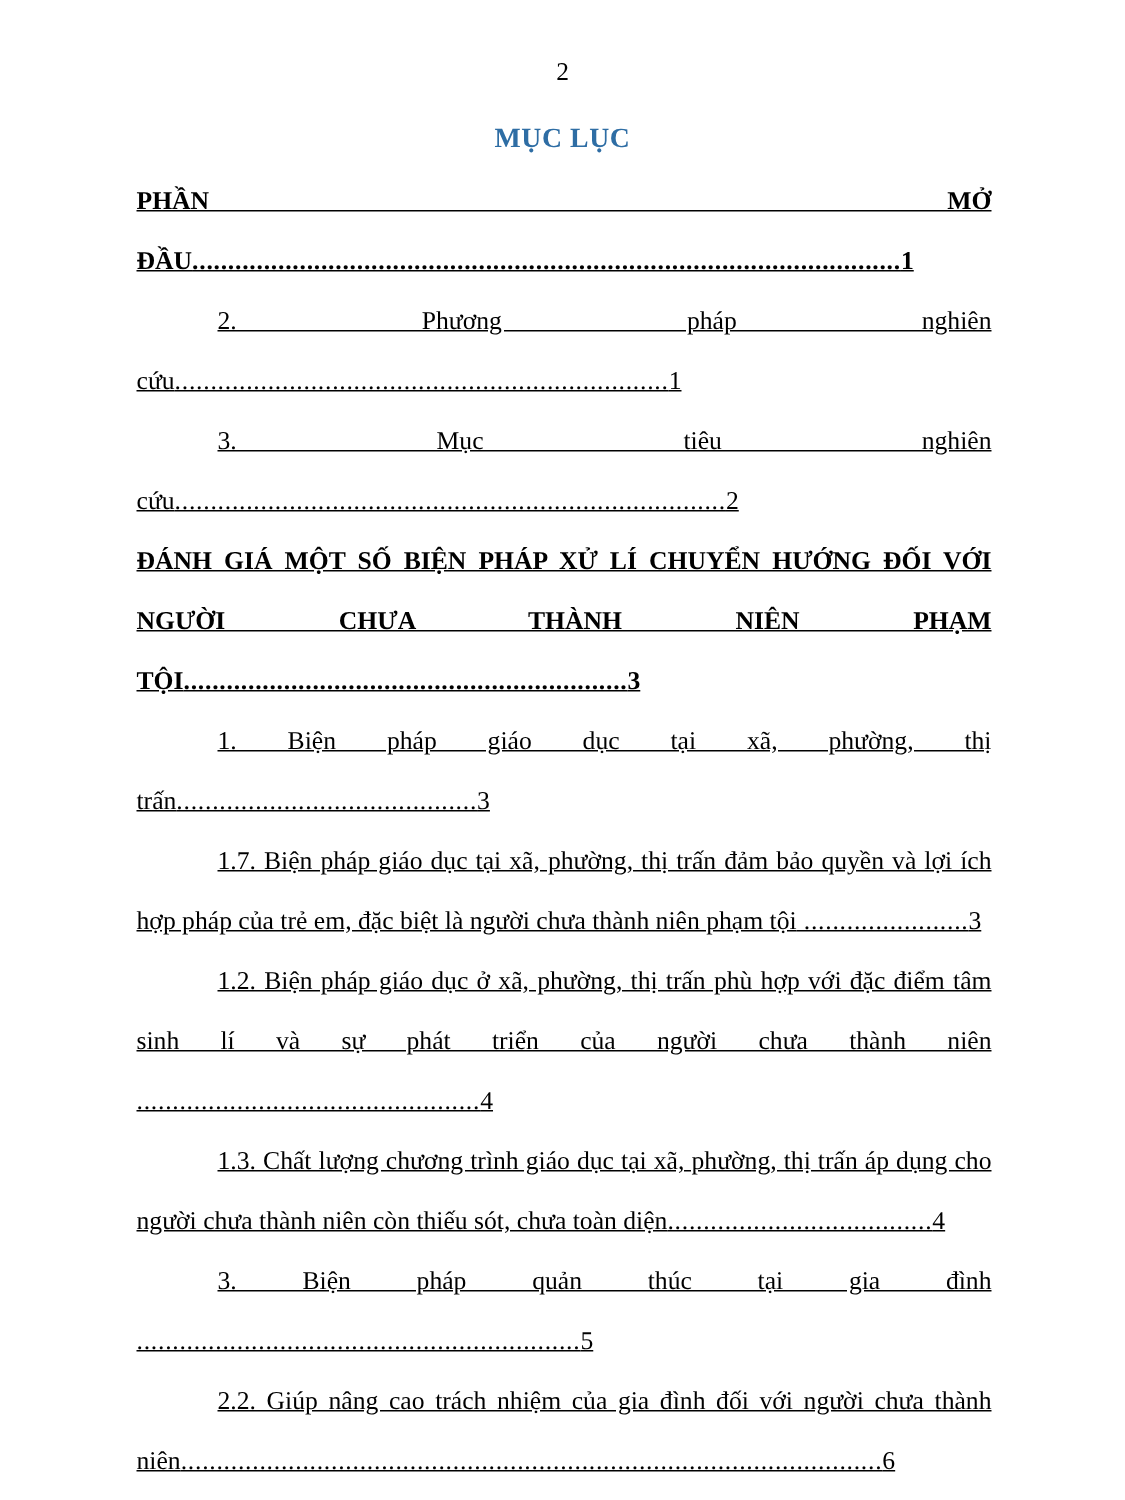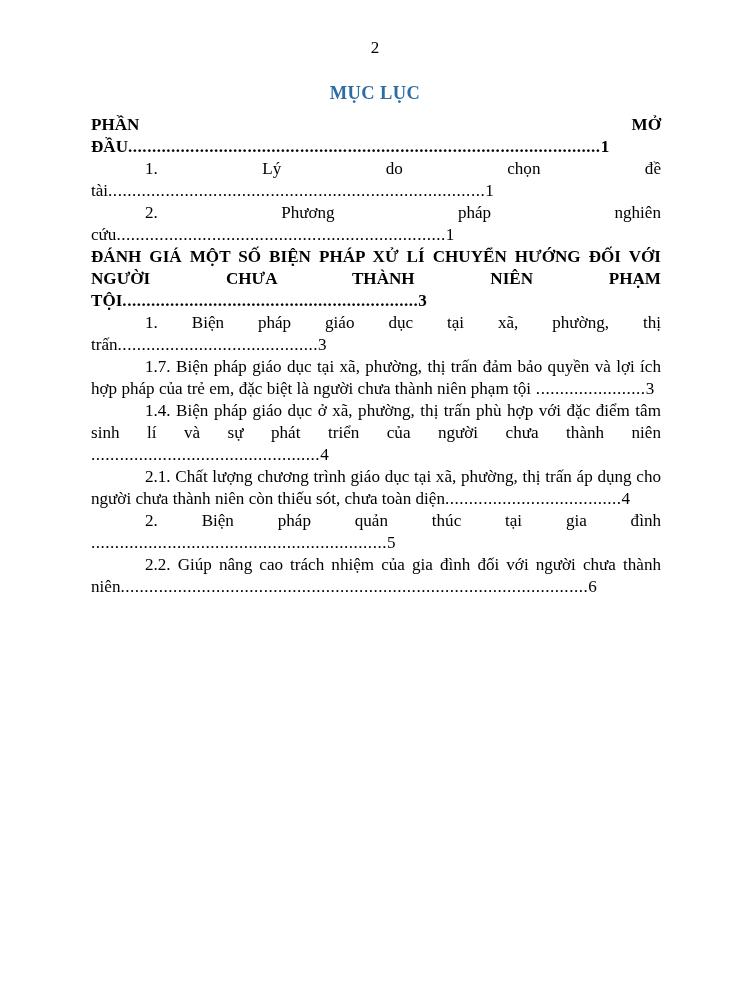--- a/index.html
+++ b/index.html
@@ -48,27 +48,28 @@
   
   .toc-body {
     position: absolute;
     top: 114px;
     left: 91px;
     width: 570px;
   }
 
   .entry {
     font-size: 17.1px;
-    line-height: 22px;
+    line-height: 40px;
     margin: 0;
     padding: 0;
     text-align: justify;
     text-justify: inter-word;
     white-space: normal;
     color: #000;
+    text-decoration: underline;
   }
   .entry.lvl-head {
     font-weight: bold;
     text-indent: 0;
   }
   .entry.lvl-1 {
     text-indent: 54px;
   }
   .entry.lvl-2 {
     text-indent: 54px;
@@ -93,24 +94,24 @@
 <body>
 
 <div class="page">
 
   <div class="page-number">2</div>
 
   <div class="toc-title" style="color: rgb(46, 109, 164);">MỤC LỤC</div>
 
   <div class="toc-body">
       <p class="entry lvl-head"><span class="txt">PHẦN MỞ ĐẦU</span><span class="tail"><span class="leader">...................................................................................................</span><span class="pageno">1</span></span></p>
-      <p class="entry lvl-1"><span class="txt">1. Lý do chọn đề tài</span><span class="tail"><span class="leader">...............................................................................</span><span class="pageno">1</span></span></p>
       <p class="entry lvl-1"><span class="txt">2. Phương pháp nghiên cứu</span><span class="tail"><span class="leader">.....................................................................</span><span class="pageno">1</span></span></p>
+      <p class="entry lvl-1"><span class="txt">3. Mục tiêu nghiên cứu</span><span class="tail"><span class="leader">.............................................................................</span><span class="pageno">2</span></span></p>
       <p class="entry lvl-head"><span class="txt">ĐÁNH GIÁ MỘT SỐ BIỆN PHÁP XỬ LÍ CHUYỂN HƯỚNG ĐỐI VỚI NGƯỜI CHƯA THÀNH NIÊN PHẠM TỘI</span><span class="tail"><span class="leader">..............................................................</span><span class="pageno">3</span></span></p>
       <p class="entry lvl-1"><span class="txt">1. Biện pháp giáo dục tại xã, phường, thị trấn</span><span class="tail"><span class="leader">..........................................</span><span class="pageno">3</span></span></p>
       <p class="entry lvl-2"><span class="txt">1.7. Biện pháp giáo dục tại xã, phường, thị trấn đảm bảo quyền và lợi ích hợp pháp của trẻ em, đặc biệt là người chưa thành niên phạm tội</span><span class="tail"><span class="leader"> .......................</span><span class="pageno">3</span></span></p>
-      <p class="entry lvl-2"><span class="txt">1.4. Biện pháp giáo dục ở xã, phường, thị trấn phù hợp với đặc điểm tâm sinh lí và sự phát triển của người chưa thành niên</span><span class="tail"><span class="leader"> ................................................</span><span class="pageno">4</span></span></p>
-      <p class="entry lvl-2"><span class="txt">2.1. Chất lượng chương trình giáo dục tại xã, phường, thị trấn áp dụng cho người chưa thành niên còn thiếu sót, chưa toàn diện</span><span class="tail"><span class="leader">.....................................</span><span class="pageno">4</span></span></p>
-      <p class="entry lvl-1"><span class="txt">2. Biện pháp quản thúc tại gia đình</span><span class="tail"><span class="leader"> ..............................................................</span><span class="pageno">5</span></span></p>
+      <p class="entry lvl-2"><span class="txt">1.2. Biện pháp giáo dục ở xã, phường, thị trấn phù hợp với đặc điểm tâm sinh lí và sự phát triển của người chưa thành niên</span><span class="tail"><span class="leader"> ................................................</span><span class="pageno">4</span></span></p>
+      <p class="entry lvl-2"><span class="txt">1.3. Chất lượng chương trình giáo dục tại xã, phường, thị trấn áp dụng cho người chưa thành niên còn thiếu sót, chưa toàn diện</span><span class="tail"><span class="leader">.....................................</span><span class="pageno">4</span></span></p>
+      <p class="entry lvl-1"><span class="txt">3. Biện pháp quản thúc tại gia đình</span><span class="tail"><span class="leader"> ..............................................................</span><span class="pageno">5</span></span></p>
       <p class="entry lvl-2"><span class="txt">2.2. Giúp nâng cao trách nhiệm của gia đình đối với người chưa thành niên</span><span class="tail"><span class="leader">..................................................................................................</span><span class="pageno">6</span></span></p>
     </div>
 
 </div>
 
 </body></html>

